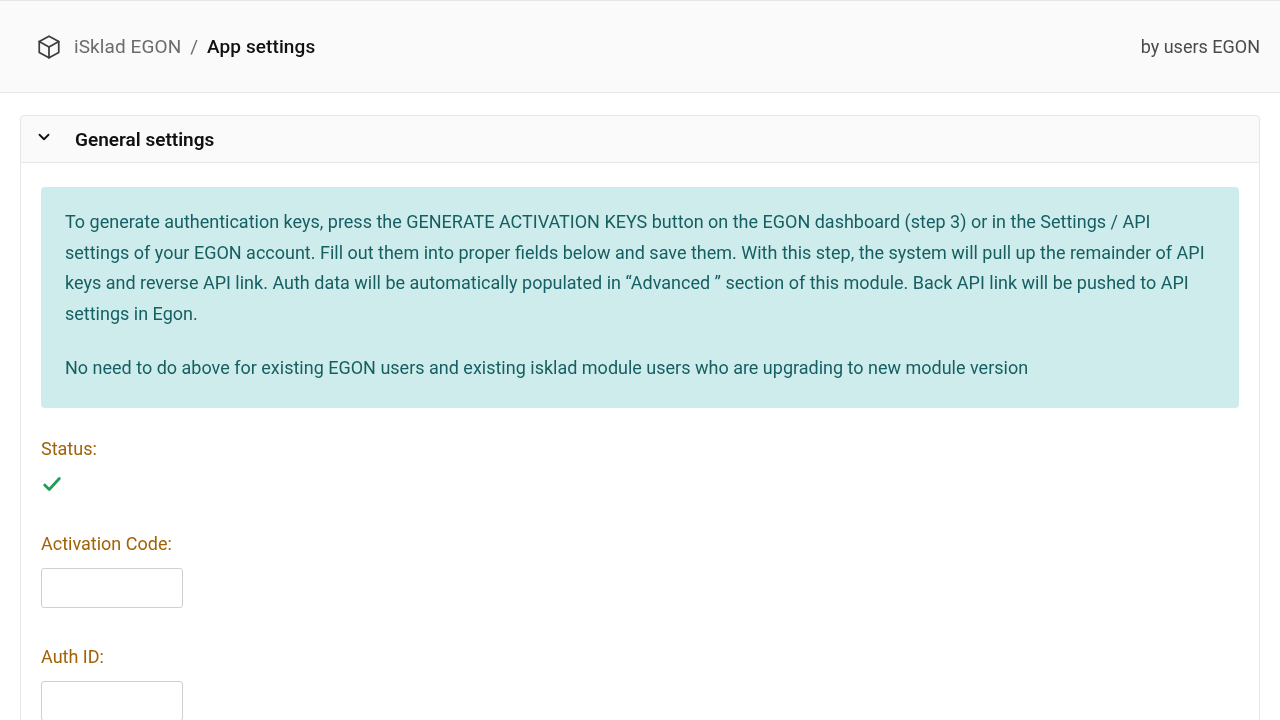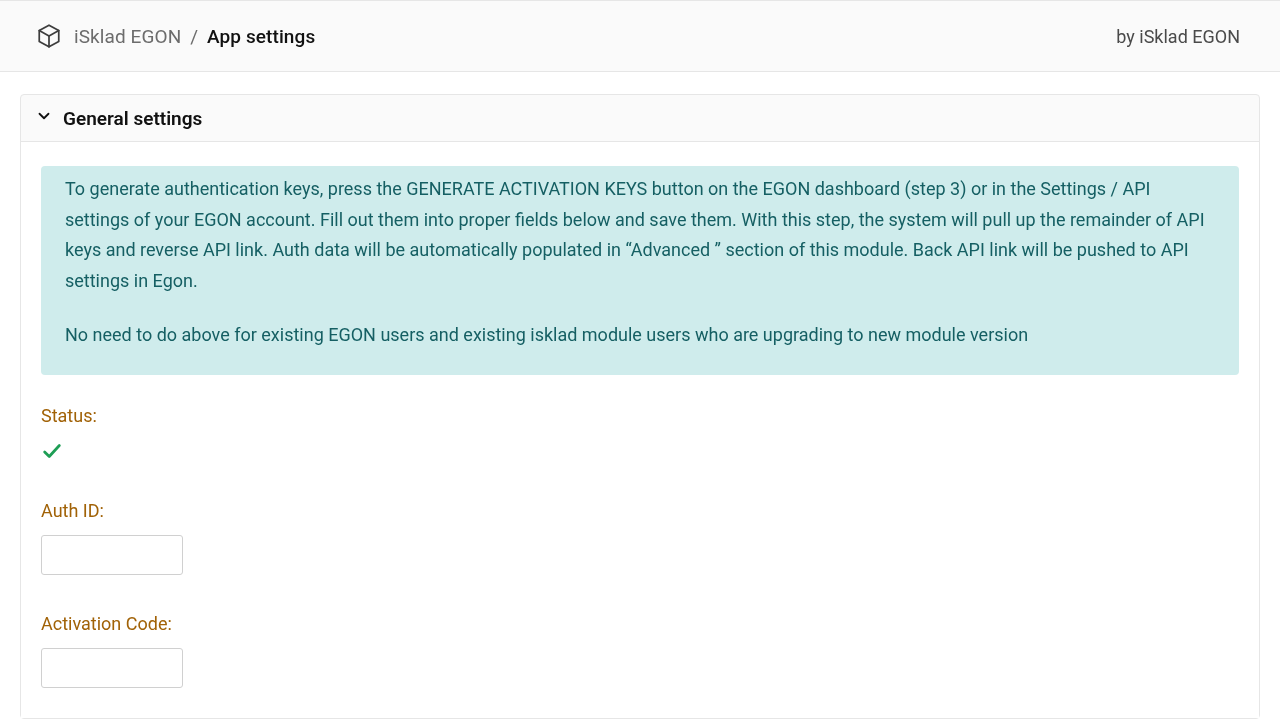--- a/index.html
+++ b/index.html
@@ -10,22 +10,22 @@
     background: #fff;
     width: 1280px;
     height: 720px;
     overflow: hidden;
     border-top: 1px solid #e6e6e6;
   }
   .topbar {
     display: flex;
     align-items: center;
     justify-content: space-between;
-    height: 71px;
-    padding: 0 40px 0 36px;
+    height: 92px;
+    padding: 0 20px 0 36px;
     background: #fafafa;
     border-bottom: 1px solid #e6e6e6;
   }
   .brand {
     display: flex;
     align-items: center;
     gap: 12px;
   }
   .brand svg { display: block; }
   .breadcrumb {
@@ -43,41 +43,41 @@
     padding: 22px 20px 0 20px;
   }
   .panel {
     border: 1px solid #e6e6e6;
     border-radius: 4px;
     background: #fafafa;
   }
   .panel-header {
     display: flex;
     align-items: center;
-    gap: 10px;
+    gap: 22px;
     height: 46px;
     padding: 0 14px;
     cursor: pointer;
     user-select: none;
   }
   .panel-header .title {
     font-size: 19px;
     font-weight: 600;
     color: #111;
   }
   .panel-body {
     background: #fff;
     padding: 24px 20px 30px 20px;
     border-top: 1px solid #e6e6e6;
   }
   .alert {
     background: #cfecec;
     color: #155f63;
     border-radius: 4px;
-    padding: 8px 24px 24px 24px;
+    padding: 20px 24px 24px 24px;
     font-size: 18px;
     line-height: 1.7;
   }
   .alert p { margin: 0; }
   .alert p + p { margin-top: 24px; }
   .field-block { margin-top: 30px; }
   .field-block + .field-block { margin-top: 38px; }
   .field-label {
     font-size: 18px;
     color: #a16207;
@@ -105,21 +105,21 @@
         <path d="M3 7 L12 12 L21 7"></path>
         <path d="M12 12 L12 22"></path>
       </svg>
     </span>
     <span class="breadcrumb">
       <span>iSklad EGON</span>
       <span class="sep">/</span>
       <span class="current">App settings</span>
     </span>
   </div>
-  <div class="byline">by iSklad EGON</div>
+  <div class="byline">by users EGON</div>
 </div>
 
 <div class="page">
   <div class="panel">
     <div class="panel-header">
       <span>
         <svg width="18" height="18" viewBox="0 0 24 24" fill="none" stroke="#111" stroke-width="2.4" stroke-linecap="round" stroke-linejoin="round">
           <polyline points="6 9 12 15 18 9"></polyline>
         </svg>
       </span>
@@ -135,24 +135,24 @@
       <div class="field-block">
         <div class="field-label">Status:</div>
         <span class="status-icon">
           <svg width="22" height="22" viewBox="0 0 24 24" fill="none" stroke="#1e9e55" stroke-width="3" stroke-linecap="round" stroke-linejoin="round">
             <polyline points="4 13 9 18 20 6"></polyline>
           </svg>
         </span>
       </div>
 
       <div class="field-block">
-        <div class="field-label">Auth ID:</div>
+        <div class="field-label">Activation Code:</div>
         <input type="text" class="text-input" value="" style="">
       </div>
 
       <div class="field-block">
-        <div class="field-label">Activation Code:</div>
+        <div class="field-label">Auth ID:</div>
         <input type="text" class="text-input" value="" style="">
       </div>
 
     </div>
   </div>
 </div>
 
 </body></html>

